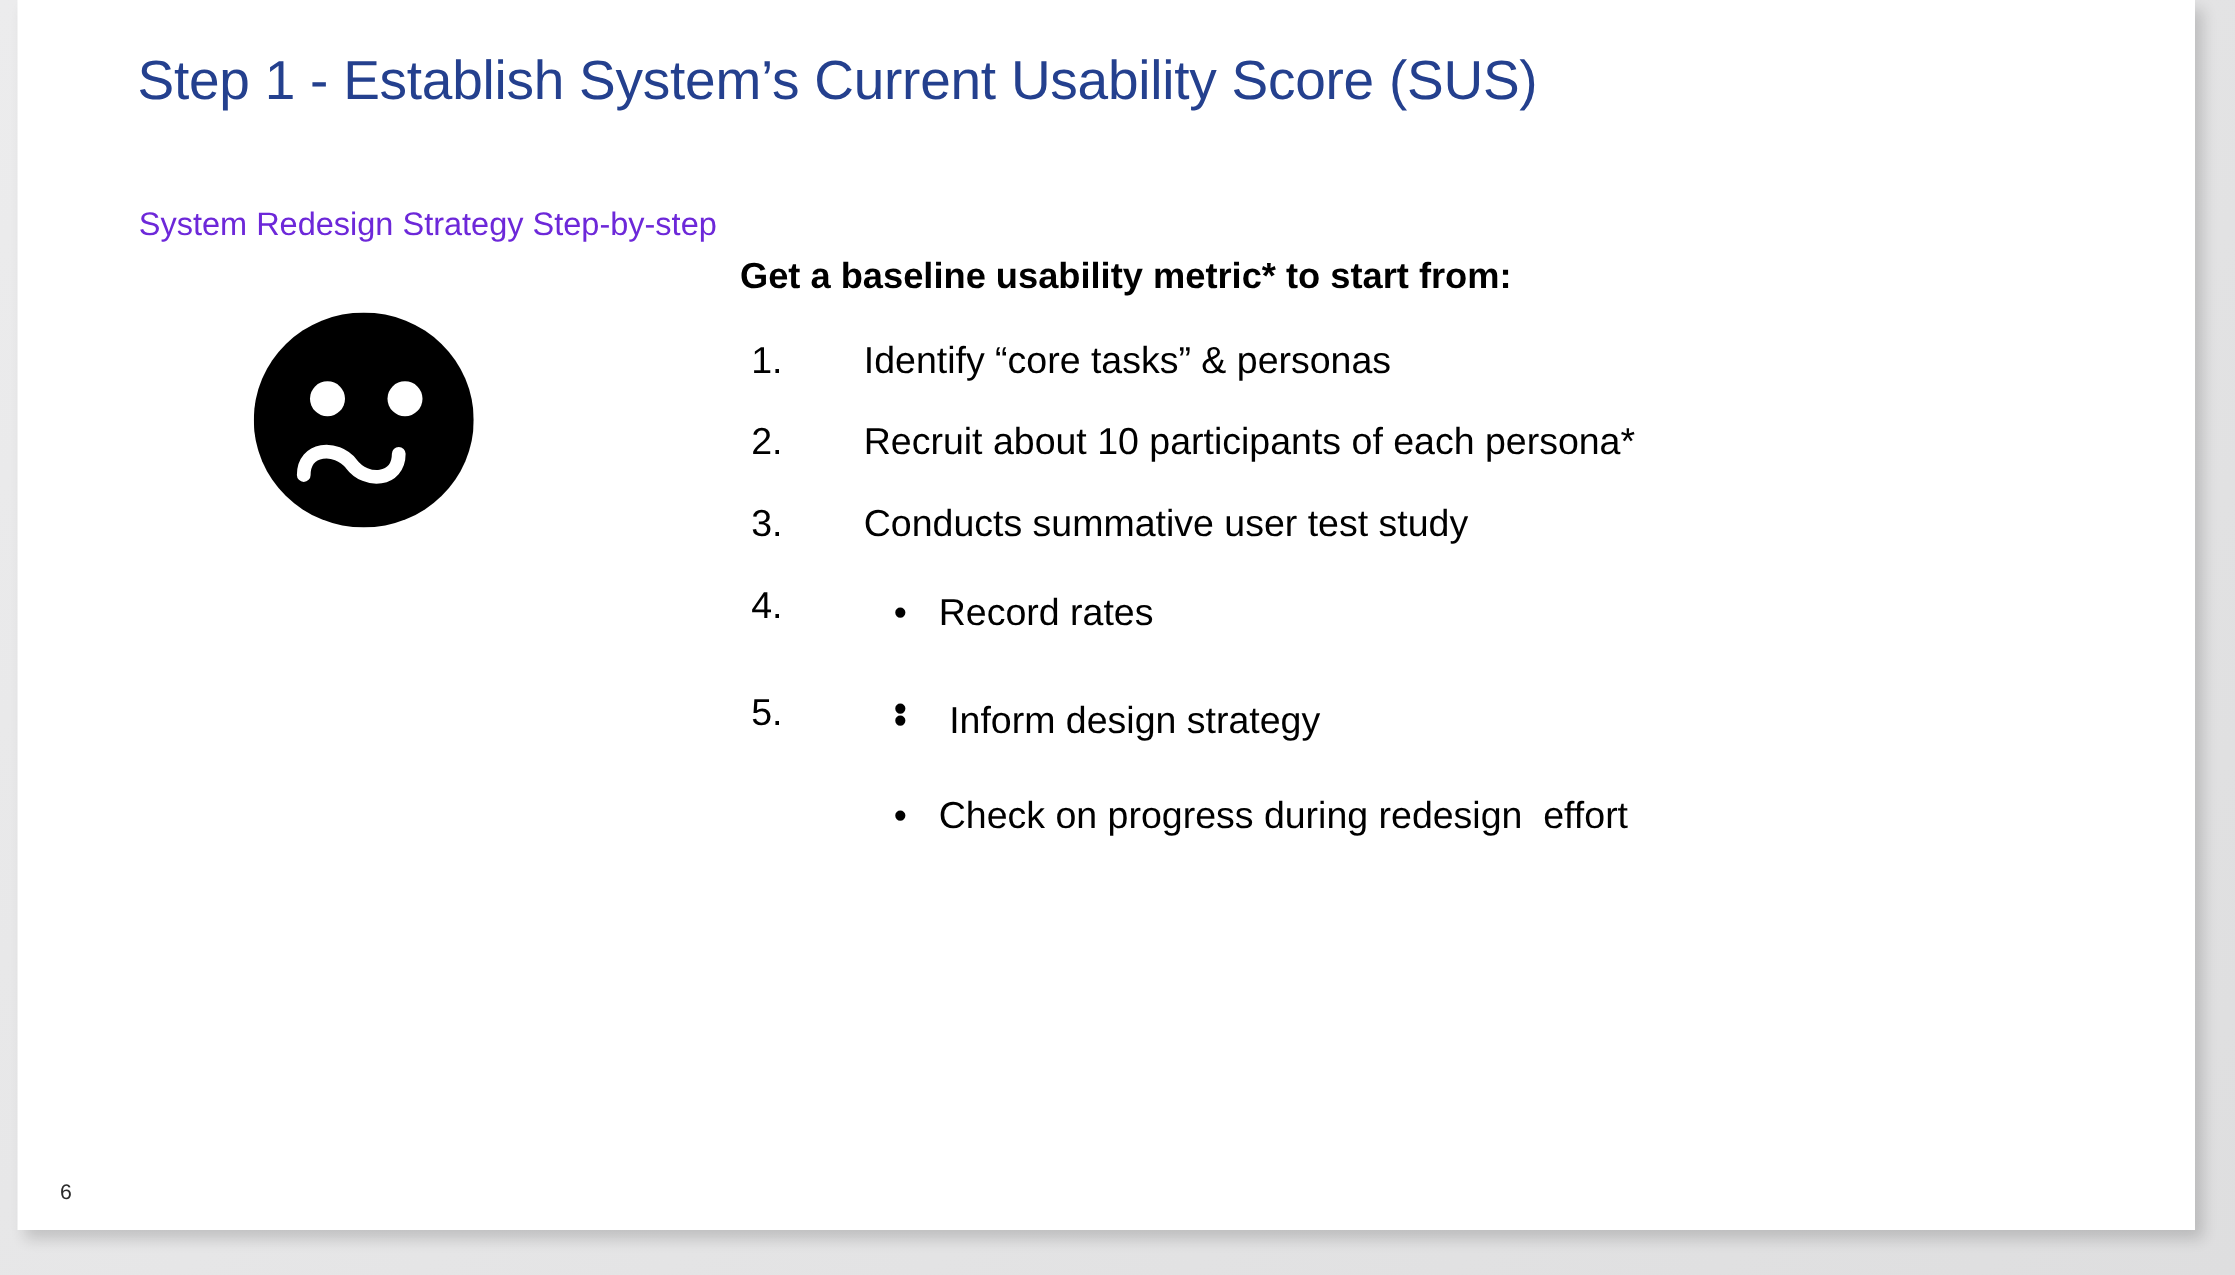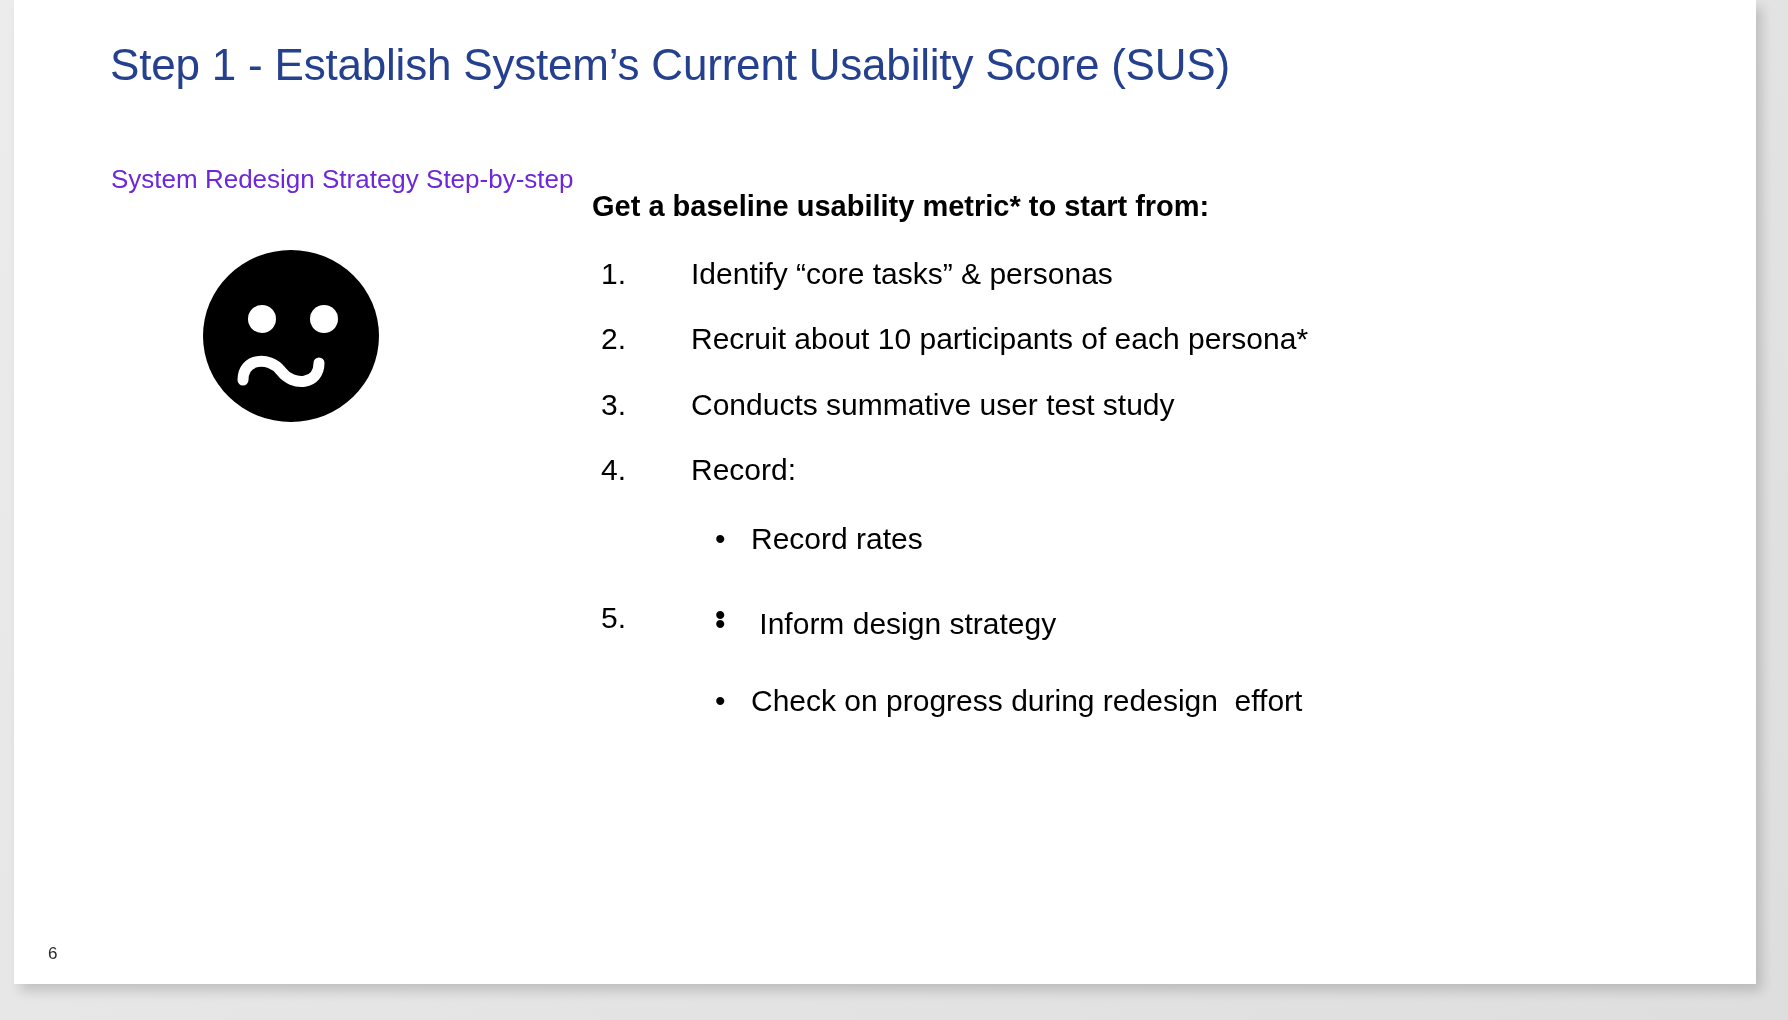--- a/index.html
+++ b/index.html
@@ -70,21 +70,21 @@
     position: absolute;
     left: 578px;
     top: 188px;
     width: 1100px;
   }
 
   .content-heading {
     font-size: 29px;
     font-weight: bold;
     color: #000;
-    margin: 1px 0 31px 0;
+    margin: 16px 0 31px 0;
     line-height: 1.2;
     white-space: nowrap;
   }
 
   ol.steps {
     list-style: none;
     margin: 0;
     padding: 0;
   }
 
@@ -181,21 +181,20 @@
           <span class="step-text">Recruit about 10 participants of each persona*</span>
         </li>
 
         <li class="step">
           <span class="step-num">3.</span>
           <span class="step-text">Conducts summative user test study</span>
         </li>
 
         <li class="step">
           <span class="step-num">4.</span>
-          <span class="step-text">Record:</span>
           <ul class="subs">
             <li class="sub">
               <span class="sub-dot">•</span>
               <span class="sub-text">Record rates</span>
             </li>
             <li class="sub">
               <span class="sub-dot">•</span>
             </li>
           </ul>
         </li>

